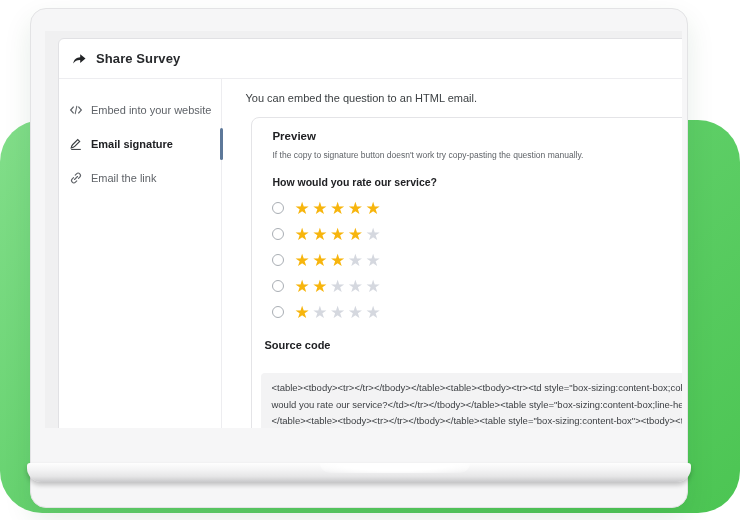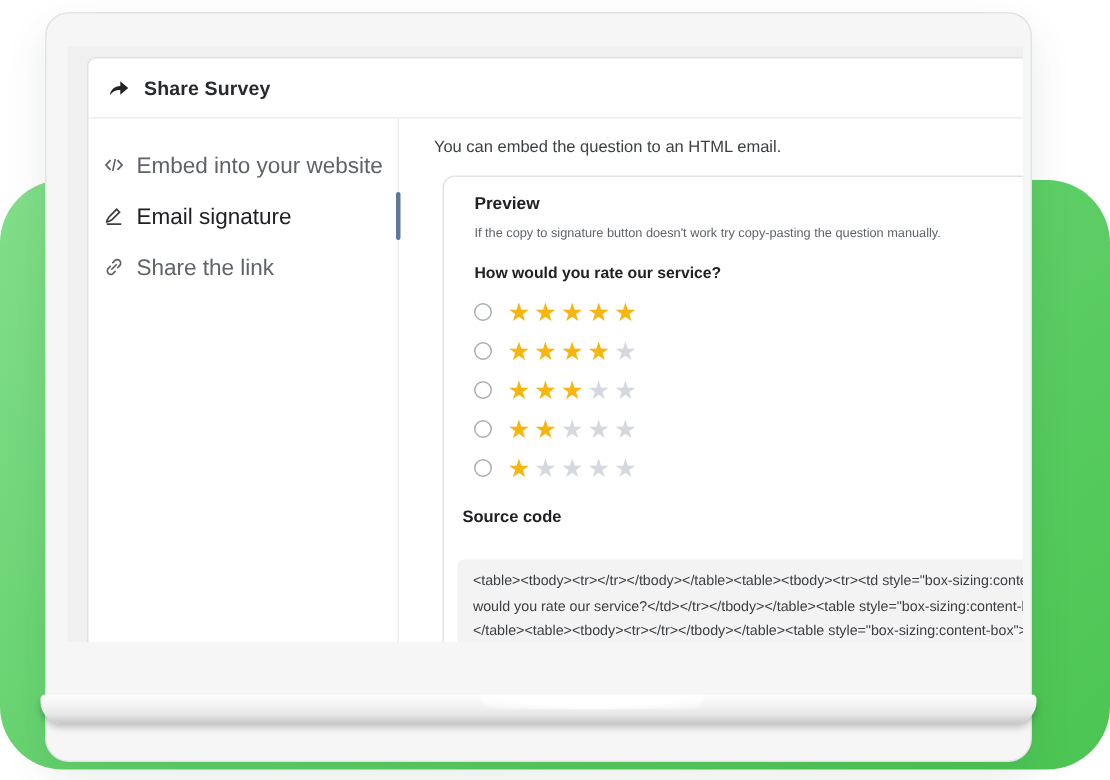--- a/index.html
+++ b/index.html
@@ -90,25 +90,25 @@
     padding: 0 10px;
     cursor: pointer;
   }
   .side-item .ic {
     width: 14px; height: 14px;
     flex: 0 0 14px;
     margin-right: 8px;
     display: flex; align-items: center; justify-content: center;
   }
   .side-item .lbl {
-    font-size: 15px;
+    font-size: 11px;
     color: #5f6368;
     white-space: nowrap;
   }
-  .side-item.active .lbl { color: #202124; font-weight: 400; }
+  .side-item.active .lbl { color: #202124; font-weight: 700; }
   .side-item.active::after {
     content: "";
     position: absolute;
     right: -2px; top: 1px;
     width: 3px; height: 32px;
     background: #5d7899;
     border-radius: 2px;
   }
 
   
@@ -229,21 +229,21 @@
             <div class="side-item">
               <span class="ic">
                 <svg viewBox="0 0 16 16" width="14" height="14">
                   <g fill="none" stroke="#5f6368" stroke-width="1.3" stroke-linecap="round">
                     <path d="M6.3 9.7l3.4-3.4"></path>
                     <path d="M5.2 7.6 3.7 9.1a2.6 2.6 0 0 0 3.7 3.7l1.5-1.5"></path>
                     <path d="M10.8 8.4l1.5-1.5a2.6 2.6 0 0 0-3.7-3.7L7.1 4.7"></path>
                   </g>
                 </svg>
               </span>
-              <span class="lbl">Share the link</span>
+              <span class="lbl">Email the link</span>
             </div>
           </div>
 
         <div class="content">
           <div class="intro">You can embed the question to an HTML email.</div>
 
           <div class="card">
             <h3 class="preview-title">Preview</h3>
             <div class="preview-note">If the copy to signature button doesn't work try copy-pasting the question manually.</div>
             <div class="question">How would you rate our service?</div>

